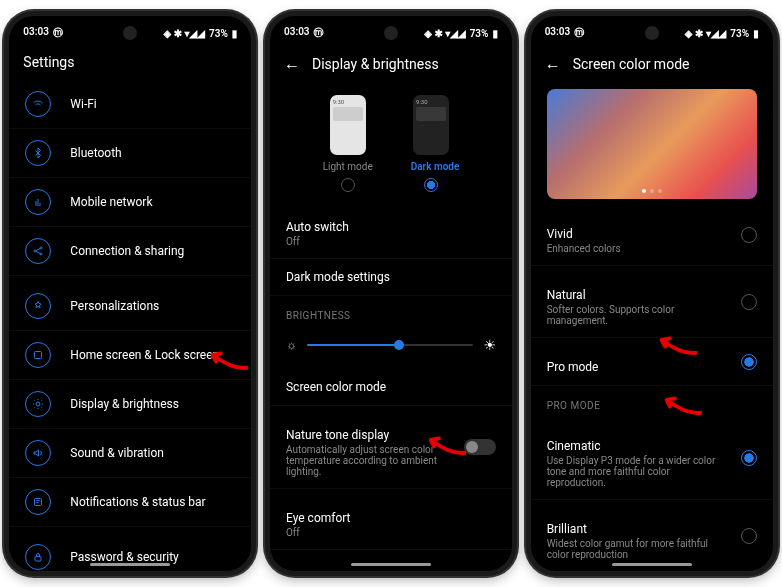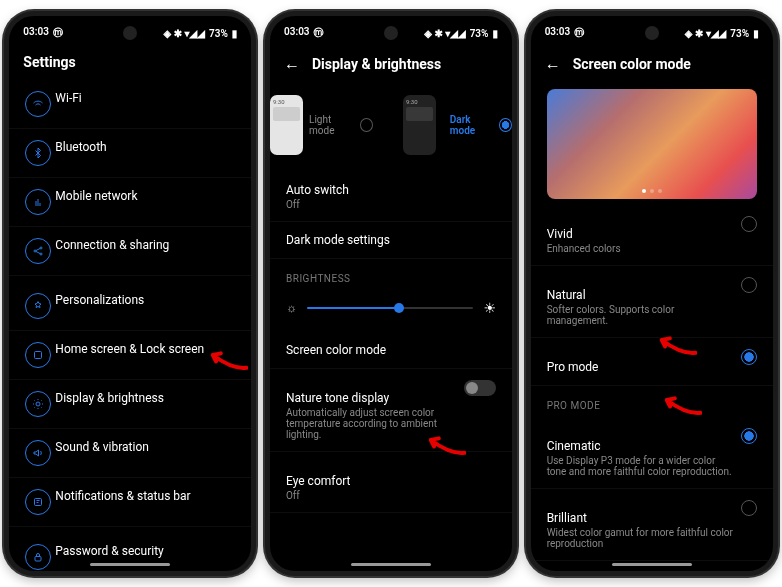--- a/index.html
+++ b/index.html
@@ -44,30 +44,30 @@
     padding: 10px 14px 4px;
     font-size: 10px;
     font-weight: 600;
   }
   .statusbar .left, .statusbar .right { display: flex; gap: 4px; }
   .titlebar {
     display: flex;
     align-items: center;
     padding: 10px 14px;
     font-size: 14px;
-    font-weight: 700;
+    font-weight: 400;
     gap: 12px;
   }
   .back-icon { font-size: 16px; }
   .list { padding: 0 0 10px 0; }
   .row {
     display: flex;
-    align-items: flex-start;
+    align-items: center;
     padding: 11px 16px;
-    gap: 4px;
+    gap: 19px;
     font-size: 12px;
     border-bottom: 1px solid rgba(255,255,255,0.05);
   }
   .row:last-child { border-bottom: none; }
   .icon-circle {
     width: 24px;
     height: 24px;
     border: 1.5px solid #2879e8;
     border-radius: 50%;
     display: flex;
@@ -113,21 +113,21 @@
     border-radius: 50%;
     flex-shrink: 0;
   }
   .radio.on { border-color: #2879e8; background: radial-gradient(circle, #2879e8 45%, transparent 50%); }
   .mode-row {
     display: flex;
     justify-content: center;
     gap: 30px;
     padding: 12px 0 6px;
   }
-  .mode-item { display: flex; flex-direction: row; align-items: center; gap: 6px; }
+  .mode-item { display: flex; flex-direction: column; align-items: center; gap: 6px; }
   .mode-preview {
     width: 36px;
     height: 60px;
     border-radius: 7px;
     display: flex;
     flex-direction: column;
     overflow: hidden;
     font-size: 7px;
     color: #555;
     padding: 3px;

